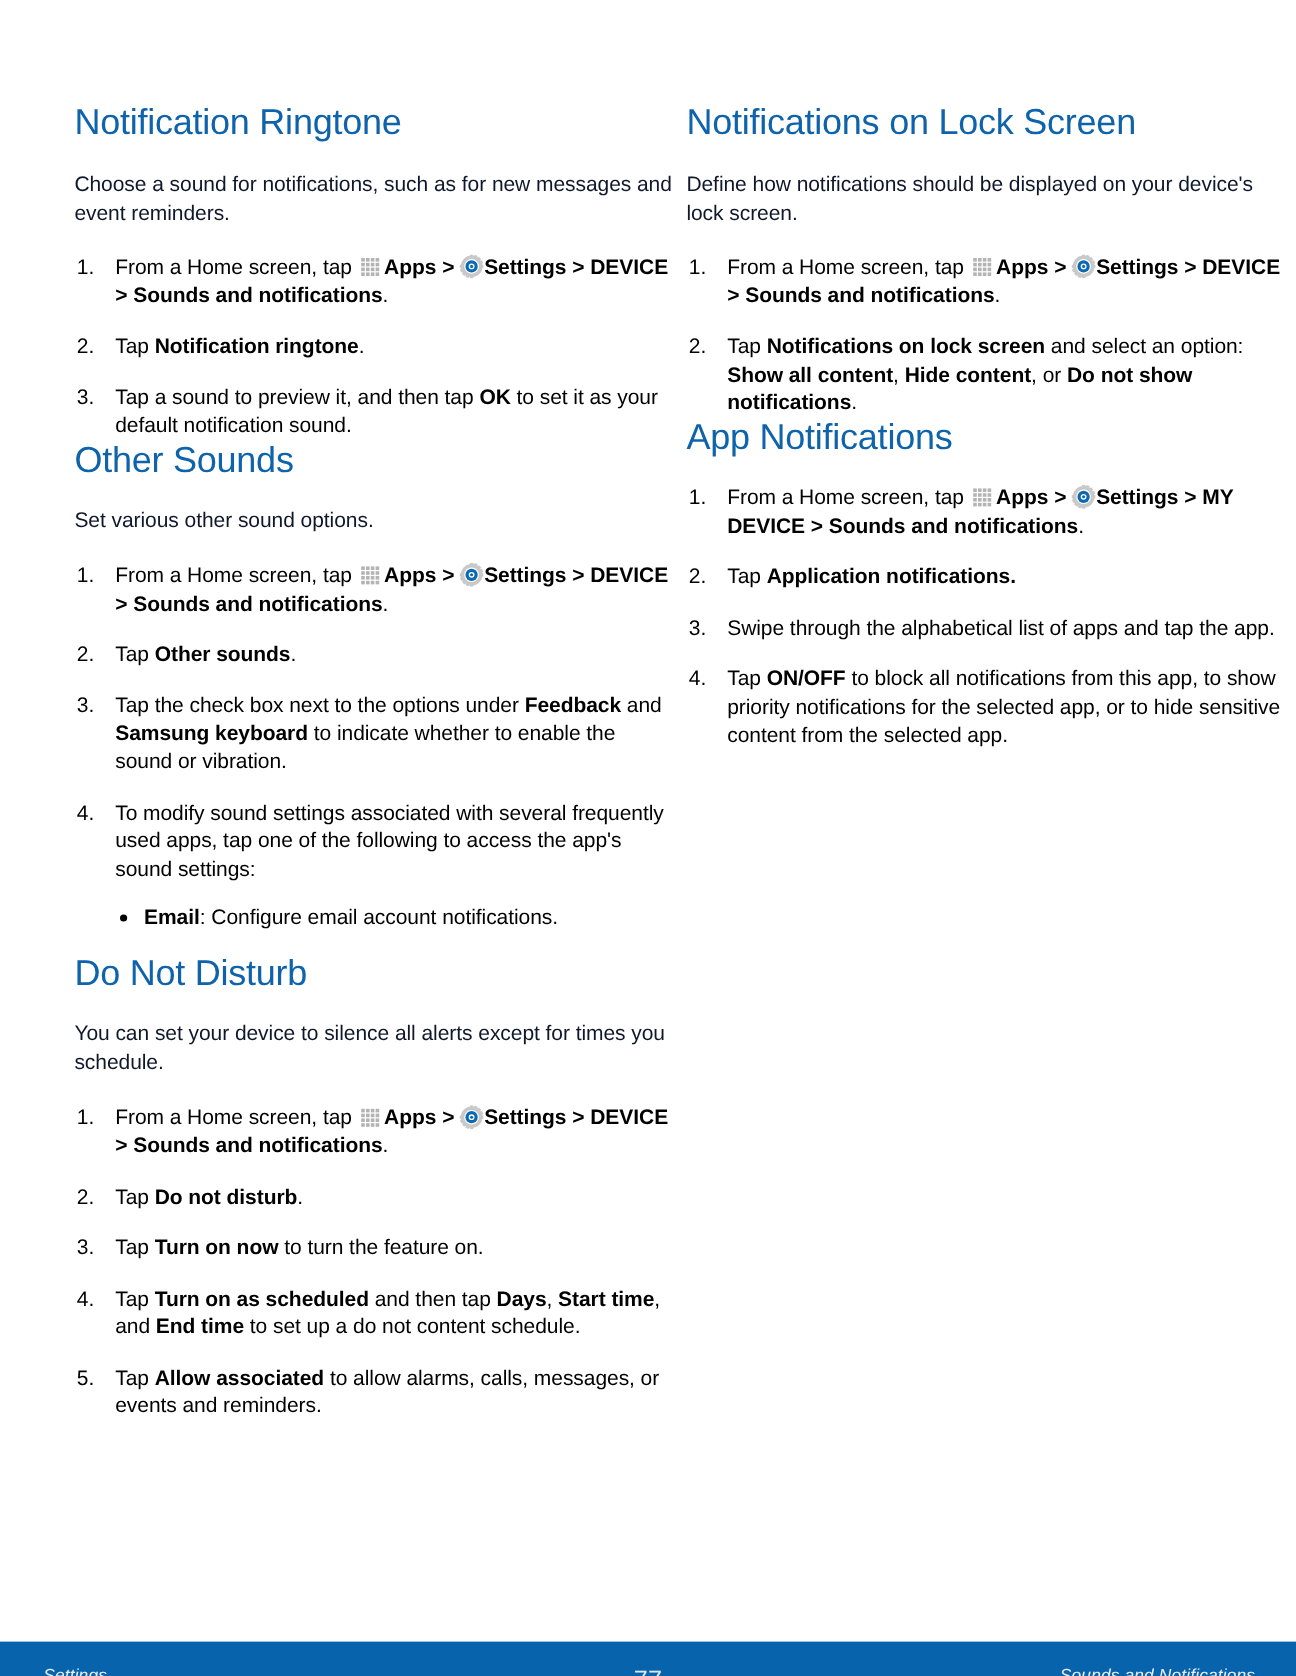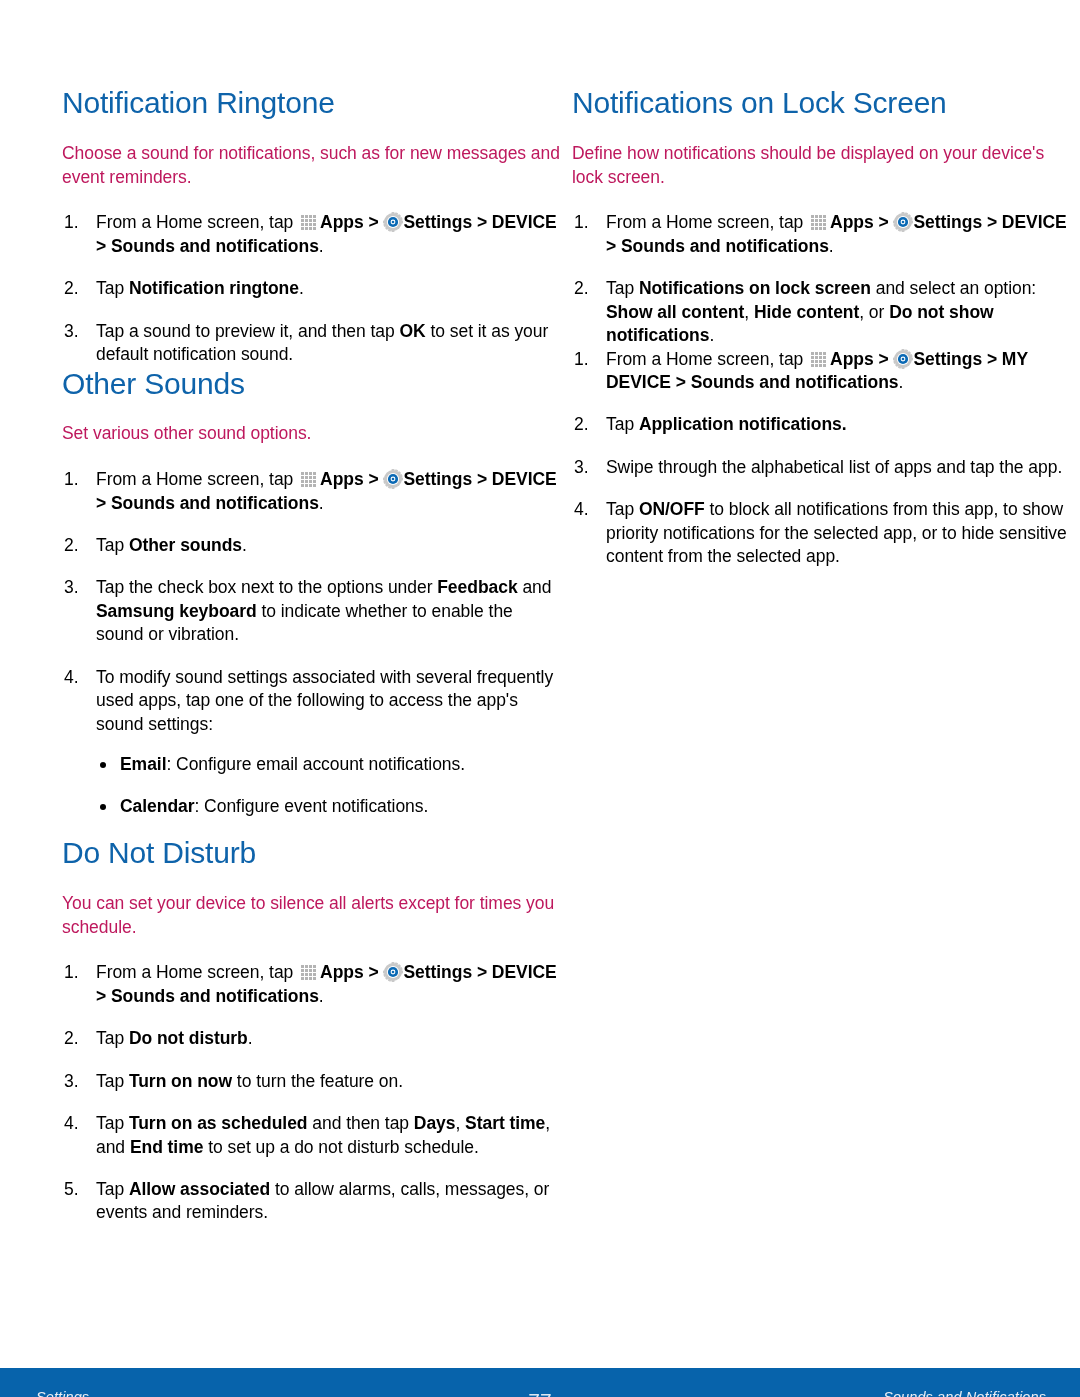--- a/index.html
+++ b/index.html
@@ -38,21 +38,21 @@
     font-weight: normal;
     line-height: 1.16;
     letter-spacing: -0.2px;
     margin: 0 0 21px 0;
   }
   .section-gap { margin-top: 48px; }
 
   p.intro {
     font-size: 17.5px;
     line-height: 1.36;
-    color: #be185d;
+    color: #0f172a;
     margin: 0 0 22px 0;
     letter-spacing: -0.05px;
   }
 
   ol.steps {
     list-style: none;
     margin: 0;
     padding: 0;
   }
   ol.steps > li {
@@ -230,24 +230,20 @@
           <span>Tap the check box next to the options under </span><b>Feedback</b><span> and </span><b>Samsung keyboard</b><span> to indicate whether to enable the sound or vibration.</span>
         </li>
         <li>
           <span class="num">4.</span>
           <span>To modify sound settings associated with several frequently used apps, tap one of the following to access the app's sound settings:</span>
           <ul class="bullets">
             <li>
               <span class="dot"></span>
               <b>Email</b><span>: Configure email account notifications.</span>
             </li>
-            <li>
-              <span class="dot"></span>
-              <b>Calendar</b><span>: Configure event notifications.</span>
-            </li>
           </ul>
         </li>
       </ol>
 
       <h1 class="section section-gap">Do Not Disturb</h1>
       <p class="intro">You can set your device to silence all alerts except for times you schedule.</p>
       <ol class="steps">
         <li>
           <span class="num">1.</span>
           <span>From a Home screen, tap </span><span class="apps-icon"><i class="r0 c0"></i><i class="r0 c1"></i><i class="r0 c2"></i><i class="r0 c3"></i><i class="r1 c0"></i><i class="r1 c1"></i><i class="r1 c2"></i><i class="r1 c3"></i><i class="r2 c0"></i><i class="r2 c1"></i><i class="r2 c2"></i><i class="r2 c3"></i><i class="r3 c0"></i><i class="r3 c1"></i><i class="r3 c2"></i><i class="r3 c3"></i></span><b>Apps</b><b> &gt; </b><span class="gear-icon"><svg viewBox="0 0 20 20" width="20" height="20">
@@ -270,21 +266,21 @@
         <li>
           <span class="num">2.</span>
           <span>Tap </span><b>Do not disturb</b><span>.</span>
         </li>
         <li>
           <span class="num">3.</span>
           <span>Tap </span><b>Turn on now</b><span> to turn the feature on.</span>
         </li>
         <li>
           <span class="num">4.</span>
-          <span>Tap </span><b>Turn on as scheduled</b><span> and then tap </span><b>Days</b><span>, </span><b>Start time</b><span>, and </span><b>End time</b><span> to set up a do not disturb schedule.</span>
+          <span>Tap </span><b>Turn on as scheduled</b><span> and then tap </span><b>Days</b><span>, </span><b>Start time</b><span>, and </span><b>End time</b><span> to set up a do not content schedule.</span>
         </li>
         <li>
           <span class="num">5.</span>
           <span>Tap </span><b>Allow associated</b><span> to allow alarms, calls, messages, or events and reminders.</span>
         </li>
       </ol>
     </div>
 
     <div class="col col-right">
 
@@ -309,20 +305,21 @@
                 <circle cx="10" cy="10" r="2.4" fill="#ffffff"></circle>
                 <circle cx="10" cy="10" r="1.3" fill="#0b69b4"></circle>
               </svg></span><b>Settings</b><b> &gt; DEVICE &gt; Sounds and notifications</b><span>.</span>
         </li>
         <li>
           <span class="num">2.</span>
           <span>Tap </span><b>Notifications on lock screen</b><span> and select an option: </span><b>Show all content</b><span>, </span><b>Hide content</b><span>, or </span><b>Do not show notifications</b><span>.</span>
         </li>
       </ol>
 
+      <h1 class="section section-gap">App Notifications</h1>
       <ol class="steps">
         <li>
           <span class="num">1.</span>
           <span>From a Home screen, tap </span><span class="apps-icon"><i class="r0 c0"></i><i class="r0 c1"></i><i class="r0 c2"></i><i class="r0 c3"></i><i class="r1 c0"></i><i class="r1 c1"></i><i class="r1 c2"></i><i class="r1 c3"></i><i class="r2 c0"></i><i class="r2 c1"></i><i class="r2 c2"></i><i class="r2 c3"></i><i class="r3 c0"></i><i class="r3 c1"></i><i class="r3 c2"></i><i class="r3 c3"></i></span><b>Apps</b><b> &gt; </b><span class="gear-icon"><svg viewBox="0 0 20 20" width="20" height="20">
                 <g fill="#c9c9c9">
                   <circle cx="10" cy="10" r="9"></circle>
                 </g>
                 <g fill="#c9c9c9">
                   <rect x="8.6" y="0" width="2.8" height="20"></rect>
                   <rect x="0" y="8.6" width="20" height="2.8"></rect>

